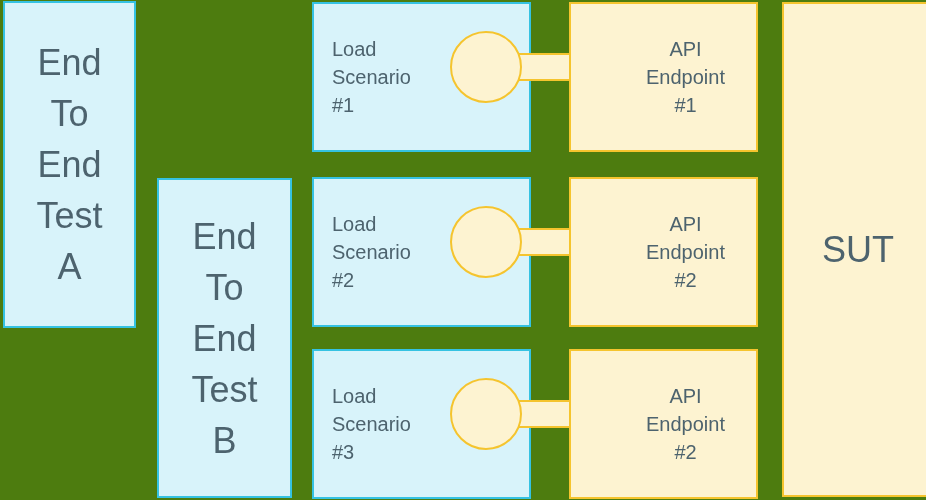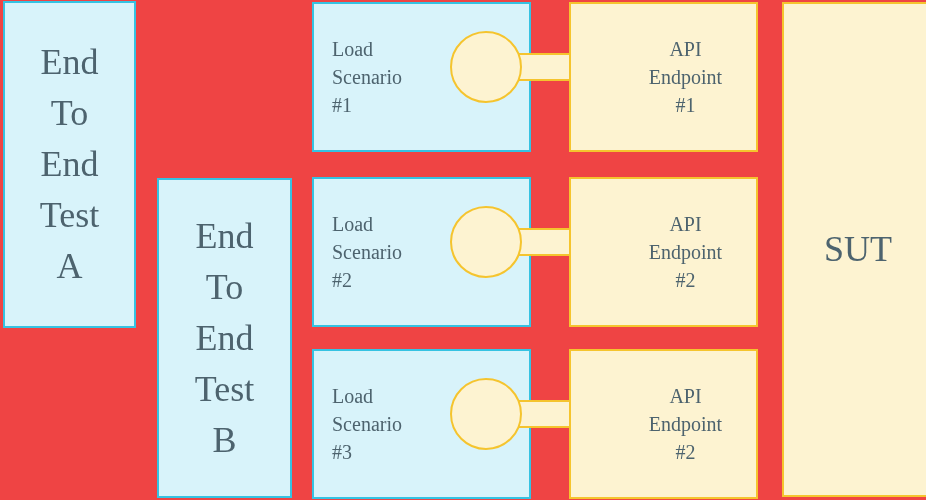--- a/index.html
+++ b/index.html
@@ -4,23 +4,23 @@
 <style>
   html, body {
     margin: 0;
     padding: 0;
     background: #ffffff;
   }
   .canvas {
     position: relative;
     width: 926px;
     height: 500px;
-    background: #ef4444;
+    background: #4d7c0f;
     overflow: hidden;
-    font-family: Liberation Serif, serif;
+    font-family: Liberation Sans, sans-serif;
     color: var(--text-color, #4D636E);
   }
   .node {
     position: absolute;
     box-sizing: border-box;
     display: flex;
     align-items: center;
     justify-content: center;
     text-align: center;
     white-space: pre-line;

